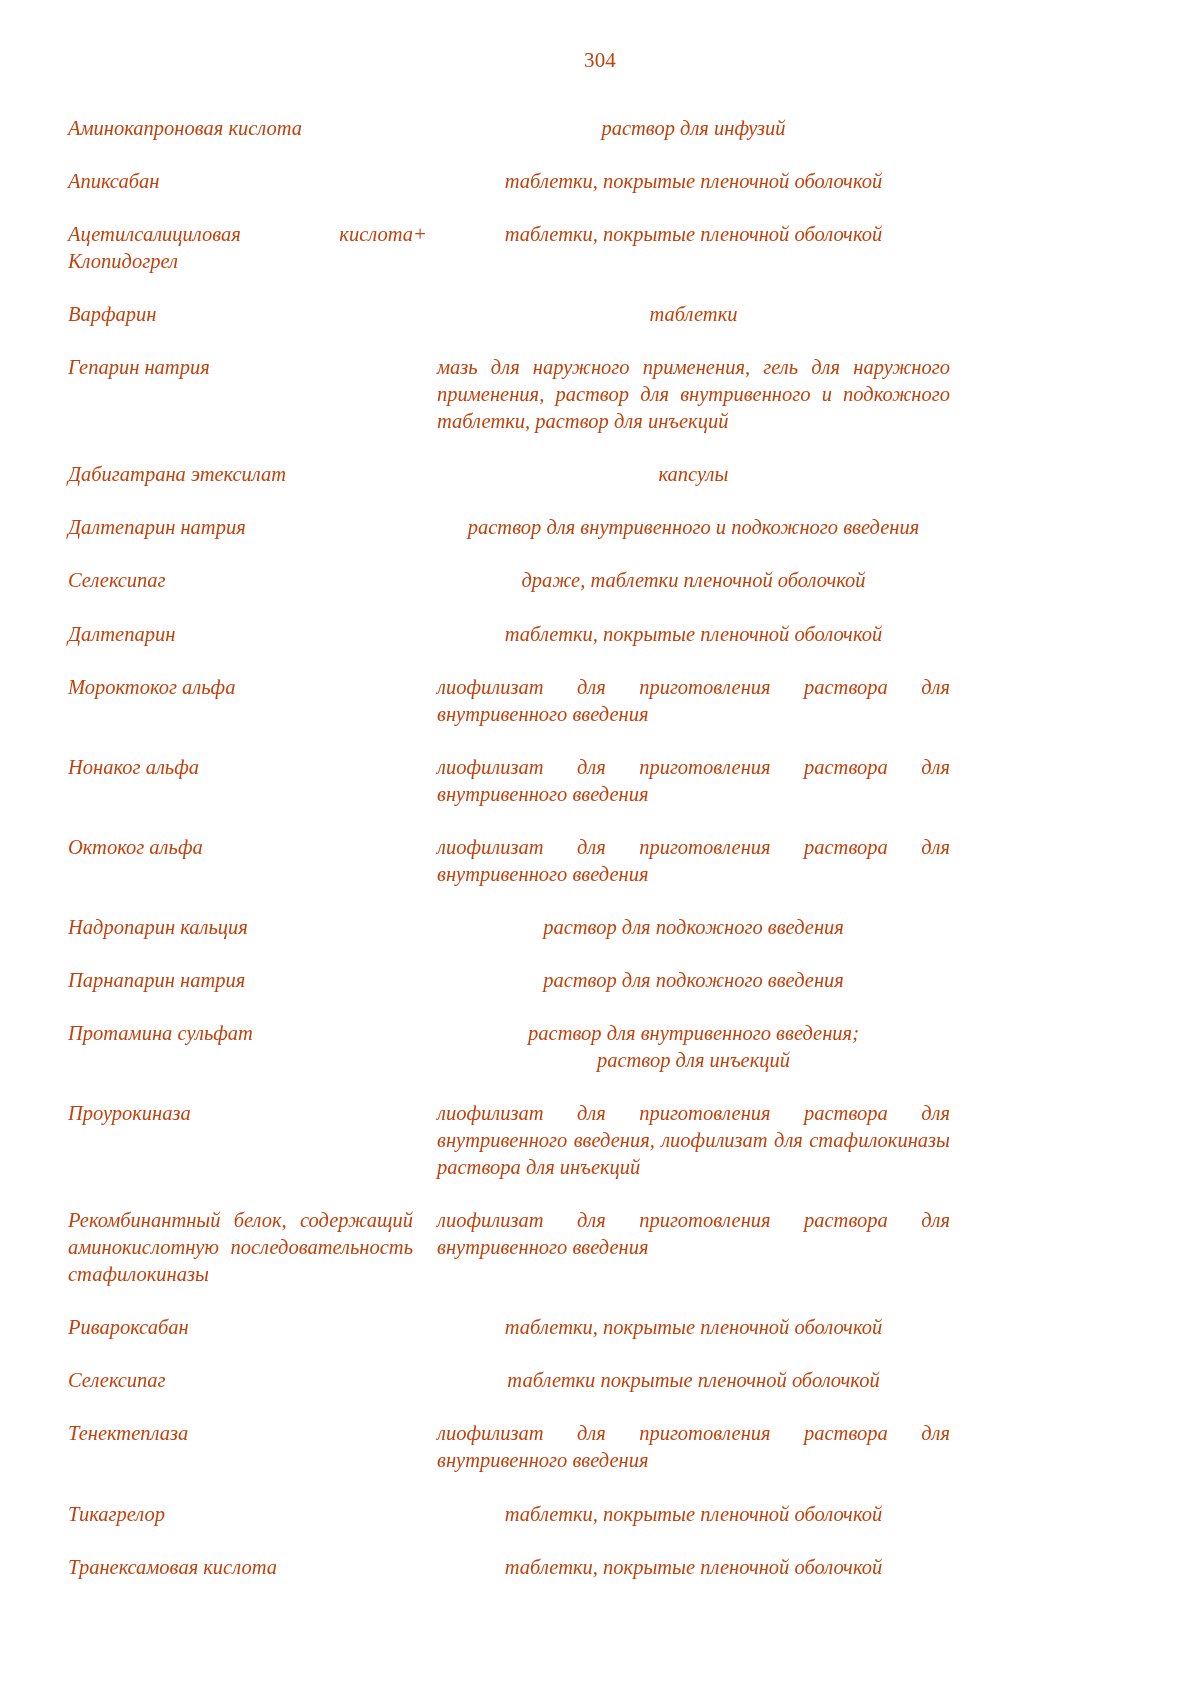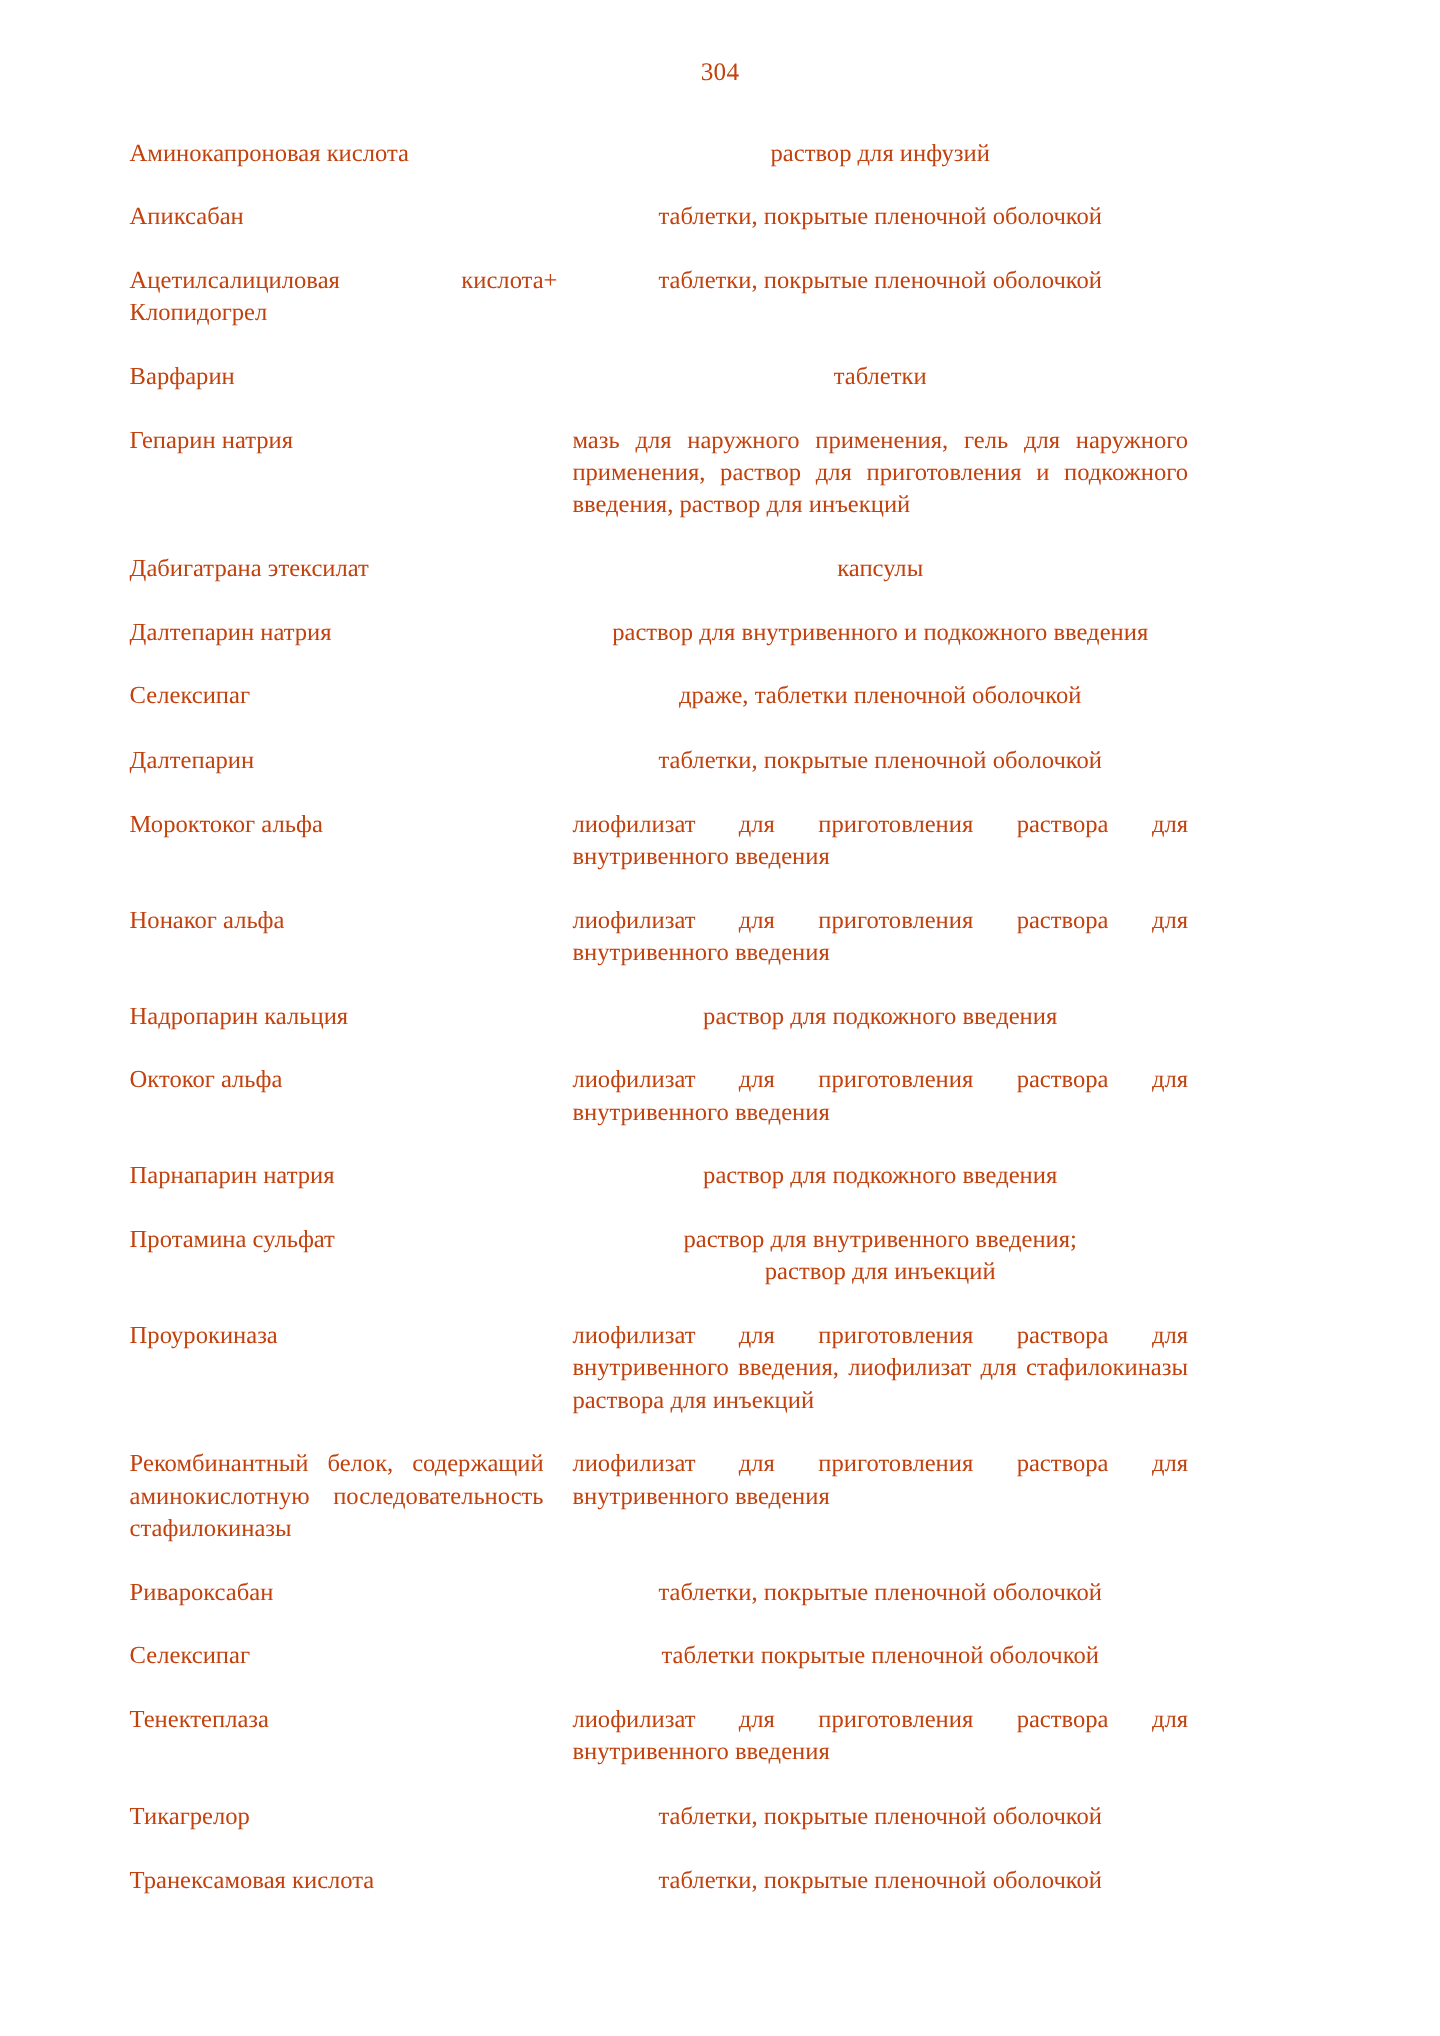--- a/index.html
+++ b/index.html
@@ -18,22 +18,23 @@
     box-sizing: border-box;
   }
   .page-number {
     text-align: center;
     font-size: 21px;
     padding-top: 48px;
     letter-spacing: 0.2px;
   }
   .content {
     margin-top: 42px;
-    padding-left: 108px;
+    padding-left: 68px;
     padding-right: 150px;
+    font-style: italic;
   }
   table.drug-table {
     width: 882px;
     border-collapse: collapse;
     table-layout: fixed;
   }
   table.drug-table td {
     vertical-align: top;
     padding: 0 0 26px 0;
     font-size: 20.5px;
@@ -94,21 +95,21 @@
             <td class="form-cell no-justify">таблетки, покрытые пленочной оболочкой</td>
           </tr>
           <tr>
             <td class="name-cell">Варфарин</td>
             <td class="plus-cell"></td>
             <td class="form-cell no-justify">таблетки</td>
           </tr>
           <tr>
             <td class="name-cell">Гепарин натрия</td>
             <td class="plus-cell"></td>
-            <td class="form-cell justified">мазь для наружного применения, гель для наружного применения, раствор для приготовления и подкожного введения, раствор для инъекций</td>
+            <td class="form-cell justified">мазь для наружного применения, гель для наружного применения, раствор для внутривенного и подкожного таблетки, раствор для инъекций</td>
           </tr>
           <tr>
             <td class="name-cell">Дабигатрана этексилат</td>
             <td class="plus-cell"></td>
             <td class="form-cell no-justify">капсулы</td>
           </tr>
           <tr>
             <td class="name-cell">Далтепарин натрия</td>
             <td class="plus-cell"></td>
             <td class="form-cell no-justify">раствор для внутривенного и подкожного введения</td>
@@ -127,28 +128,28 @@
             <td class="name-cell">Мороктоког альфа</td>
             <td class="plus-cell"></td>
             <td class="form-cell justified">лиофилизат для приготовления раствора для внутривенного введения</td>
           </tr>
           <tr>
             <td class="name-cell">Нонаког альфа</td>
             <td class="plus-cell"></td>
             <td class="form-cell justified">лиофилизат для приготовления раствора для внутривенного введения</td>
           </tr>
           <tr>
+            <td class="name-cell">Октоког альфа</td>
+            <td class="plus-cell"></td>
+            <td class="form-cell justified">лиофилизат для приготовления раствора для внутривенного введения</td>
+          </tr>
+          <tr>
             <td class="name-cell">Надропарин кальция</td>
             <td class="plus-cell"></td>
             <td class="form-cell no-justify">раствор для подкожного введения</td>
-          </tr>
-          <tr>
-            <td class="name-cell">Октоког альфа</td>
-            <td class="plus-cell"></td>
-            <td class="form-cell justified">лиофилизат для приготовления раствора для внутривенного введения</td>
           </tr>
           <tr>
             <td class="name-cell">Парнапарин натрия</td>
             <td class="plus-cell"></td>
             <td class="form-cell no-justify">раствор для подкожного введения</td>
           </tr>
           <tr>
             <td class="name-cell">Протамина сульфат</td>
             <td class="plus-cell"></td>
             <td class="form-cell no-justify">

